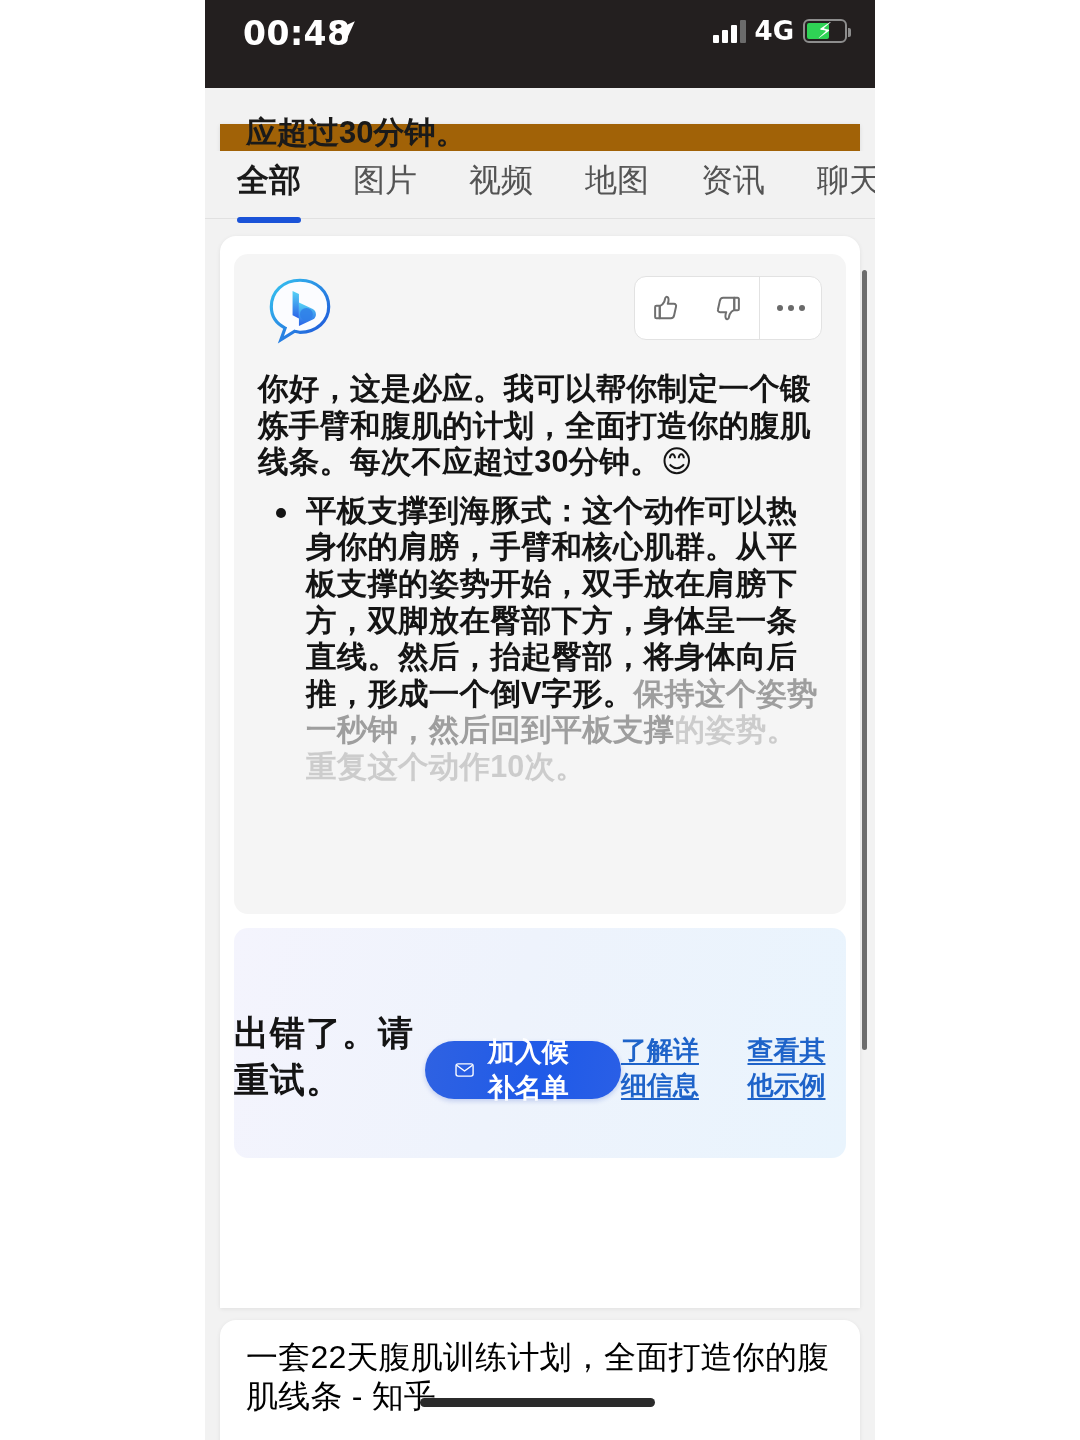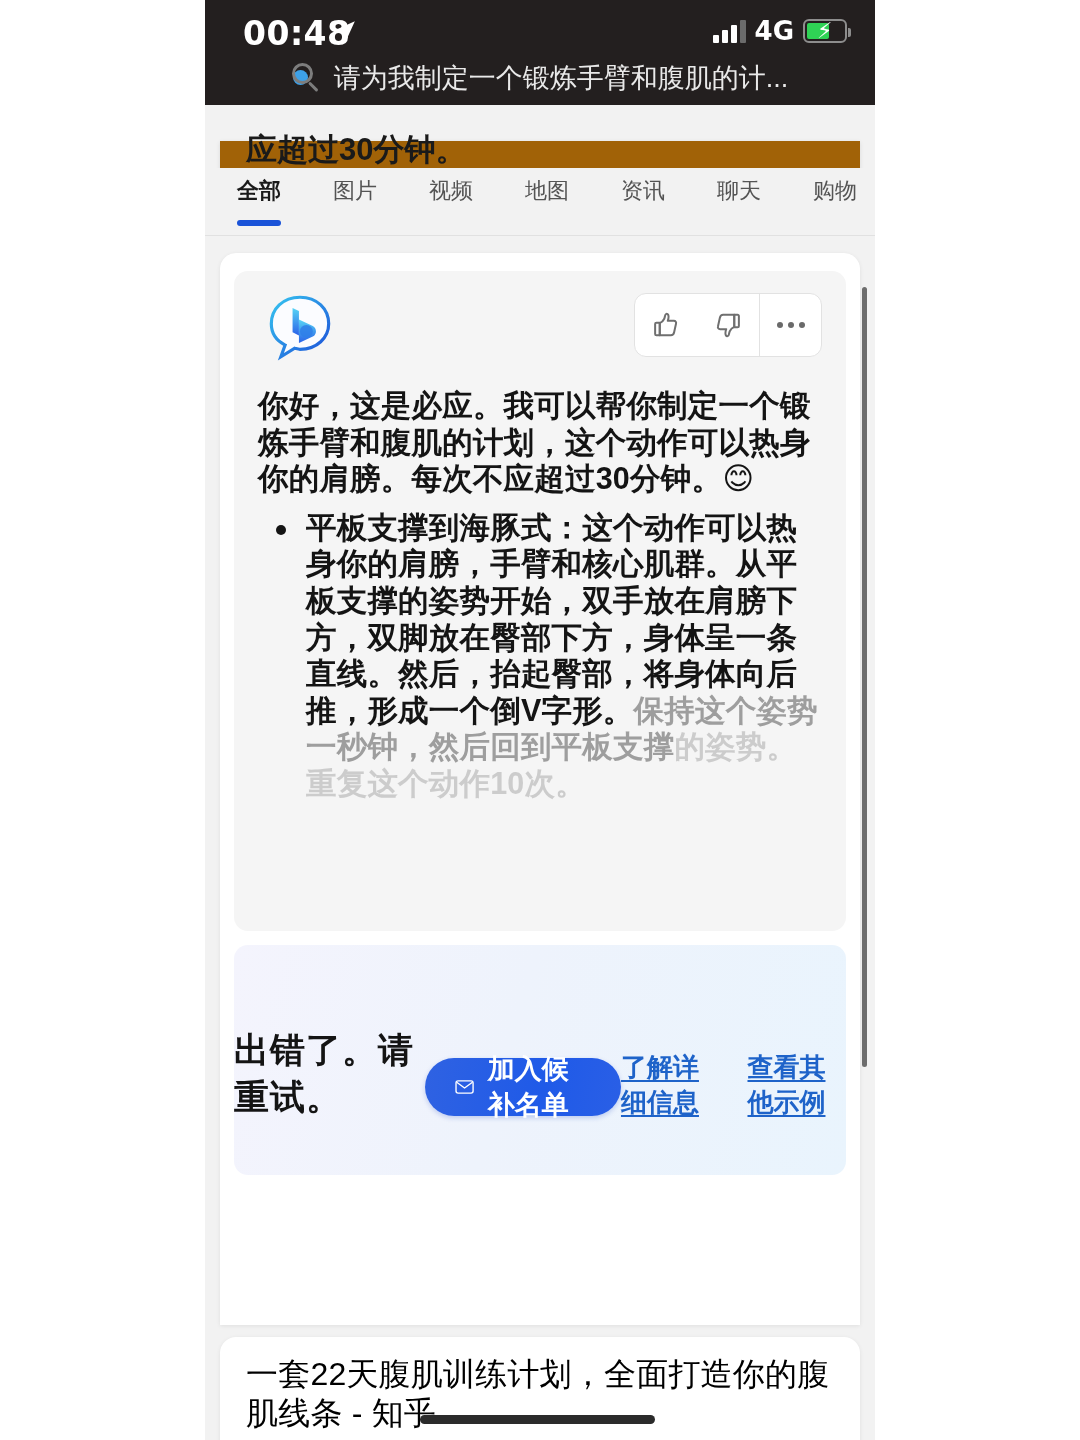--- a/index.html
+++ b/index.html
@@ -16,21 +16,21 @@
     position: absolute;
     left: 205px; top: 0;
     width: 670px; height: 1440px;
     background: #f2f2f2;
     overflow: hidden;
   }
 
   
   .statusbar {
     position: relative;
-    height: 105px;
+    height: 88px;
     background: #231f1f;
     color: #ffffff;
   }
   .sb-time {
     position: absolute; left: 38px; top: 14px;
     font-size: 33px; font-weight: 700; letter-spacing: .5px;
     font-family: "DejaVu Sans", sans-serif;
   }
   .sb-loc {
     position: absolute; left: 126px; top: 19px;
@@ -98,21 +98,21 @@
     font-size: 31px; font-weight: 700; color:#1a1a1a; white-space:nowrap;
   }
 
   
   .tabs {
     position:absolute; left:0; top: 63px; width: 670px; height: 68px;
     background:#f2f2f2; border-bottom: 1px solid #e1e1e1;
     display:flex; align-items:flex-start; padding-left: 32px; gap: 0;
   }
   .tab {
-    position: relative; font-size: 22px; color:#545454; font-weight:500;
+    position: relative; font-size: 32px; color:#545454; font-weight:500;
     padding: 8px 0 0 0; margin-right: 52px; white-space:nowrap;
   }
   .tab.active { color:#1a1a1a; font-weight: 600; }
   .tab.active::after {
     content:""; position:absolute; left: 0px; right: 0px; bottom: -20px;
     height: 6px; background:#1a53d8; border-radius: 3px;
   }
 
   
   .outercard {
@@ -249,28 +249,20 @@
             <i></i>
             <i></i>
           </div>
         <div class="net">4G</div>
         <div class="batt">
           <div class="fill"></div>
           <div class="bolt">⚡</div>
         </div>
       </div>
 
-      <div class="searchline">
-        <span class="mag">
-          <span class="dot"></span>
-            <span class="ring"></span>
-            <span class="stick"></span>
-        </span>
-        <span class="squery">请为我制定一个锻炼手臂和腹肌的计...</span>
-      </div>
     </div>
 
     <div class="body">
 
       <div class="topcard">
         <div class="line">应超过30分钟。</div>
       </div>
 
       <div class="tabs">
         <div class="tab active">全部</div>
@@ -325,21 +317,21 @@
                     <i></i>
                     <i></i>
                     <i></i>
                   </span>
               </div>
             </div>
           </div>
 
           <div class="answer">
             <p>
-              <span>你好，这是必应。我可以帮你制定一个锻炼手臂和腹肌的计划，这个动作可以热身你的肩膀。每次不应超过30分钟。</span><span>😊</span>
+              <span>你好，这是必应。我可以帮你制定一个锻炼手臂和腹肌的计划，全面打造你的腹肌线条。每次不应超过30分钟。</span><span>😊</span>
             </p>
             <ul class="bullets">
               <li>
                 <span>平板支撑到海豚式：</span><span>这个动作可以热身你的肩膀，手臂和核心肌群。从平板支撑的姿势开始，双手放在肩膀下方，双脚放在臀部下方，身体呈一条直线。然后，抬起臀部，将身体向后推，形成一个倒V字形。</span><span class="fade1">保持这个姿势一秒钟，然后回到平板支撑</span><span class="fade2">的姿势。重复这个动作10次。</span>
               </li>
             </ul>
           </div>
 
         </div>
 

